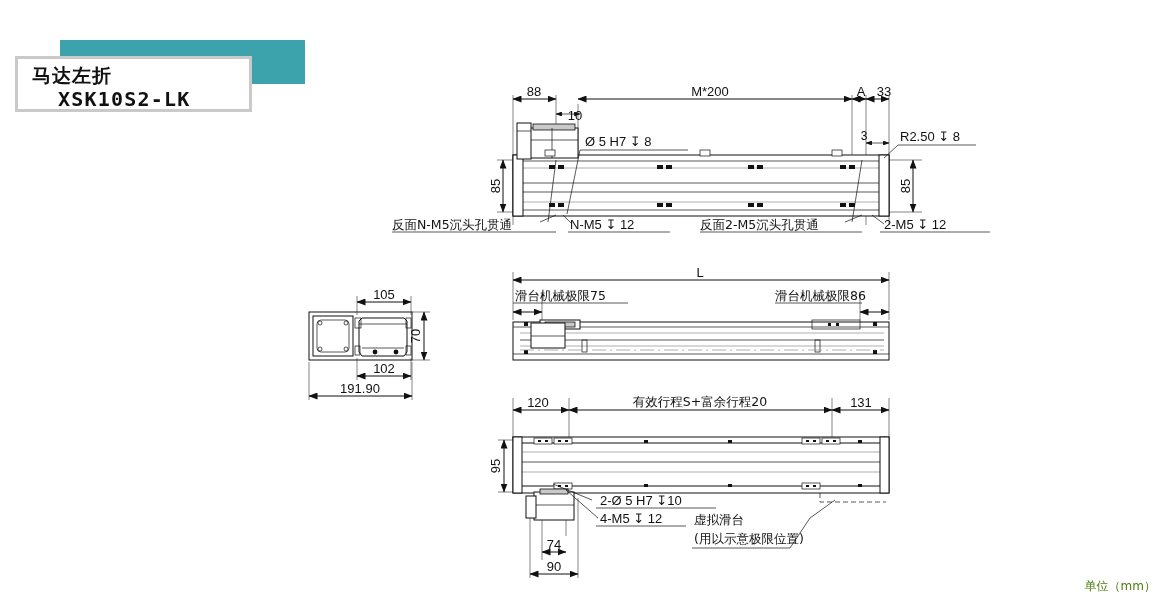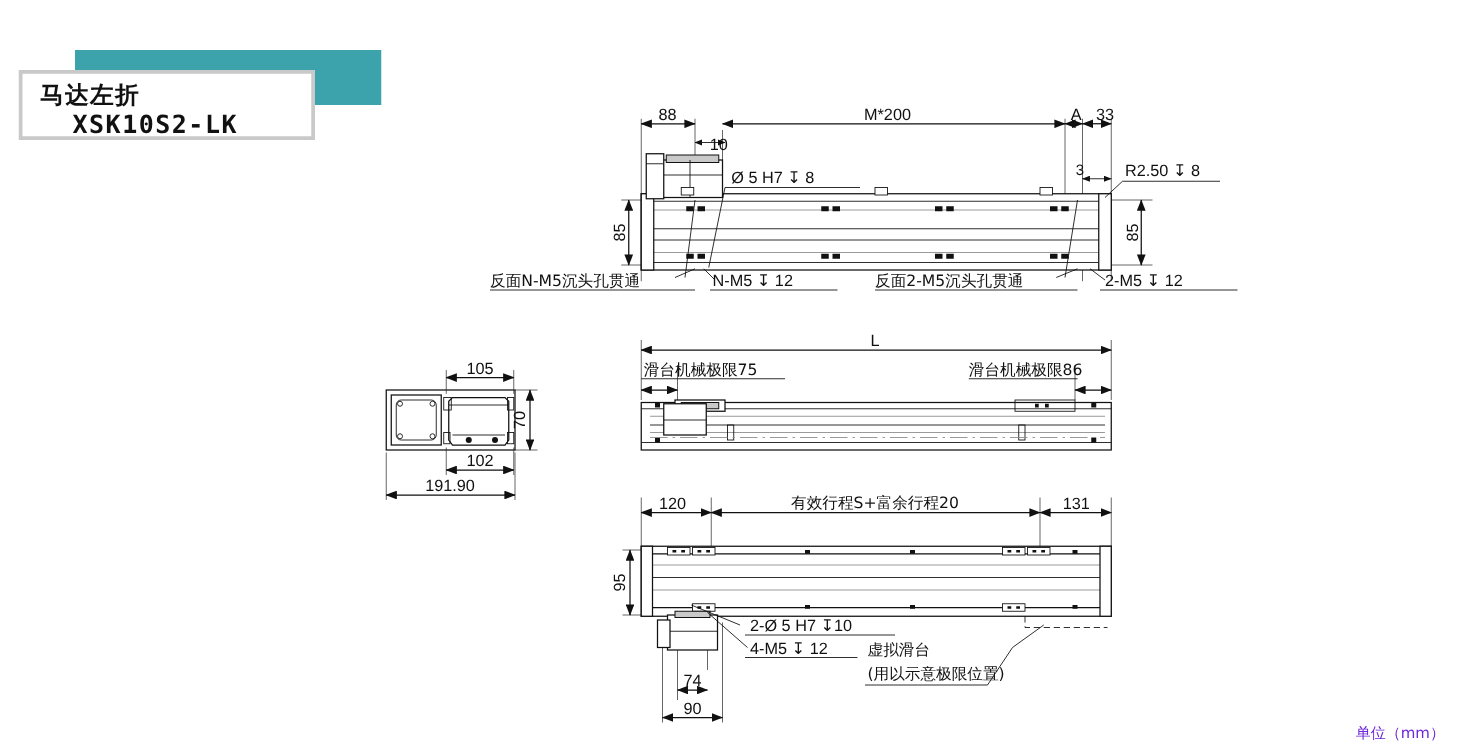--- a/index.html
+++ b/index.html
@@ -72,21 +72,21 @@
     width: 1170px;
     height: 601px;
   }
 
   
   #unit-note {
     position: absolute;
     right: 14px;
     bottom: 6px;
     font-size: 12px;
-    color: #6d28d9;
+    color: #4d7c0f;
     font-family: "DejaVu Sans", "Liberation Sans", sans-serif;
     margin-left: 30px;
   }
 
   
   .dim    { font-family: "Liberation Sans", sans-serif; font-size: 13px; fill: #111; }
   .dim-s  { font-family: "Liberation Sans", sans-serif; font-size: 12px; fill: #111; }
   .cn     { font-family: "DejaVu Sans", sans-serif;     font-size: 12.5px; fill: #111; }
   .ln     { stroke: #111; stroke-width: 1; fill: none; }
   .ln-thin{ stroke: #111; stroke-width: 0.7; fill: none; }

